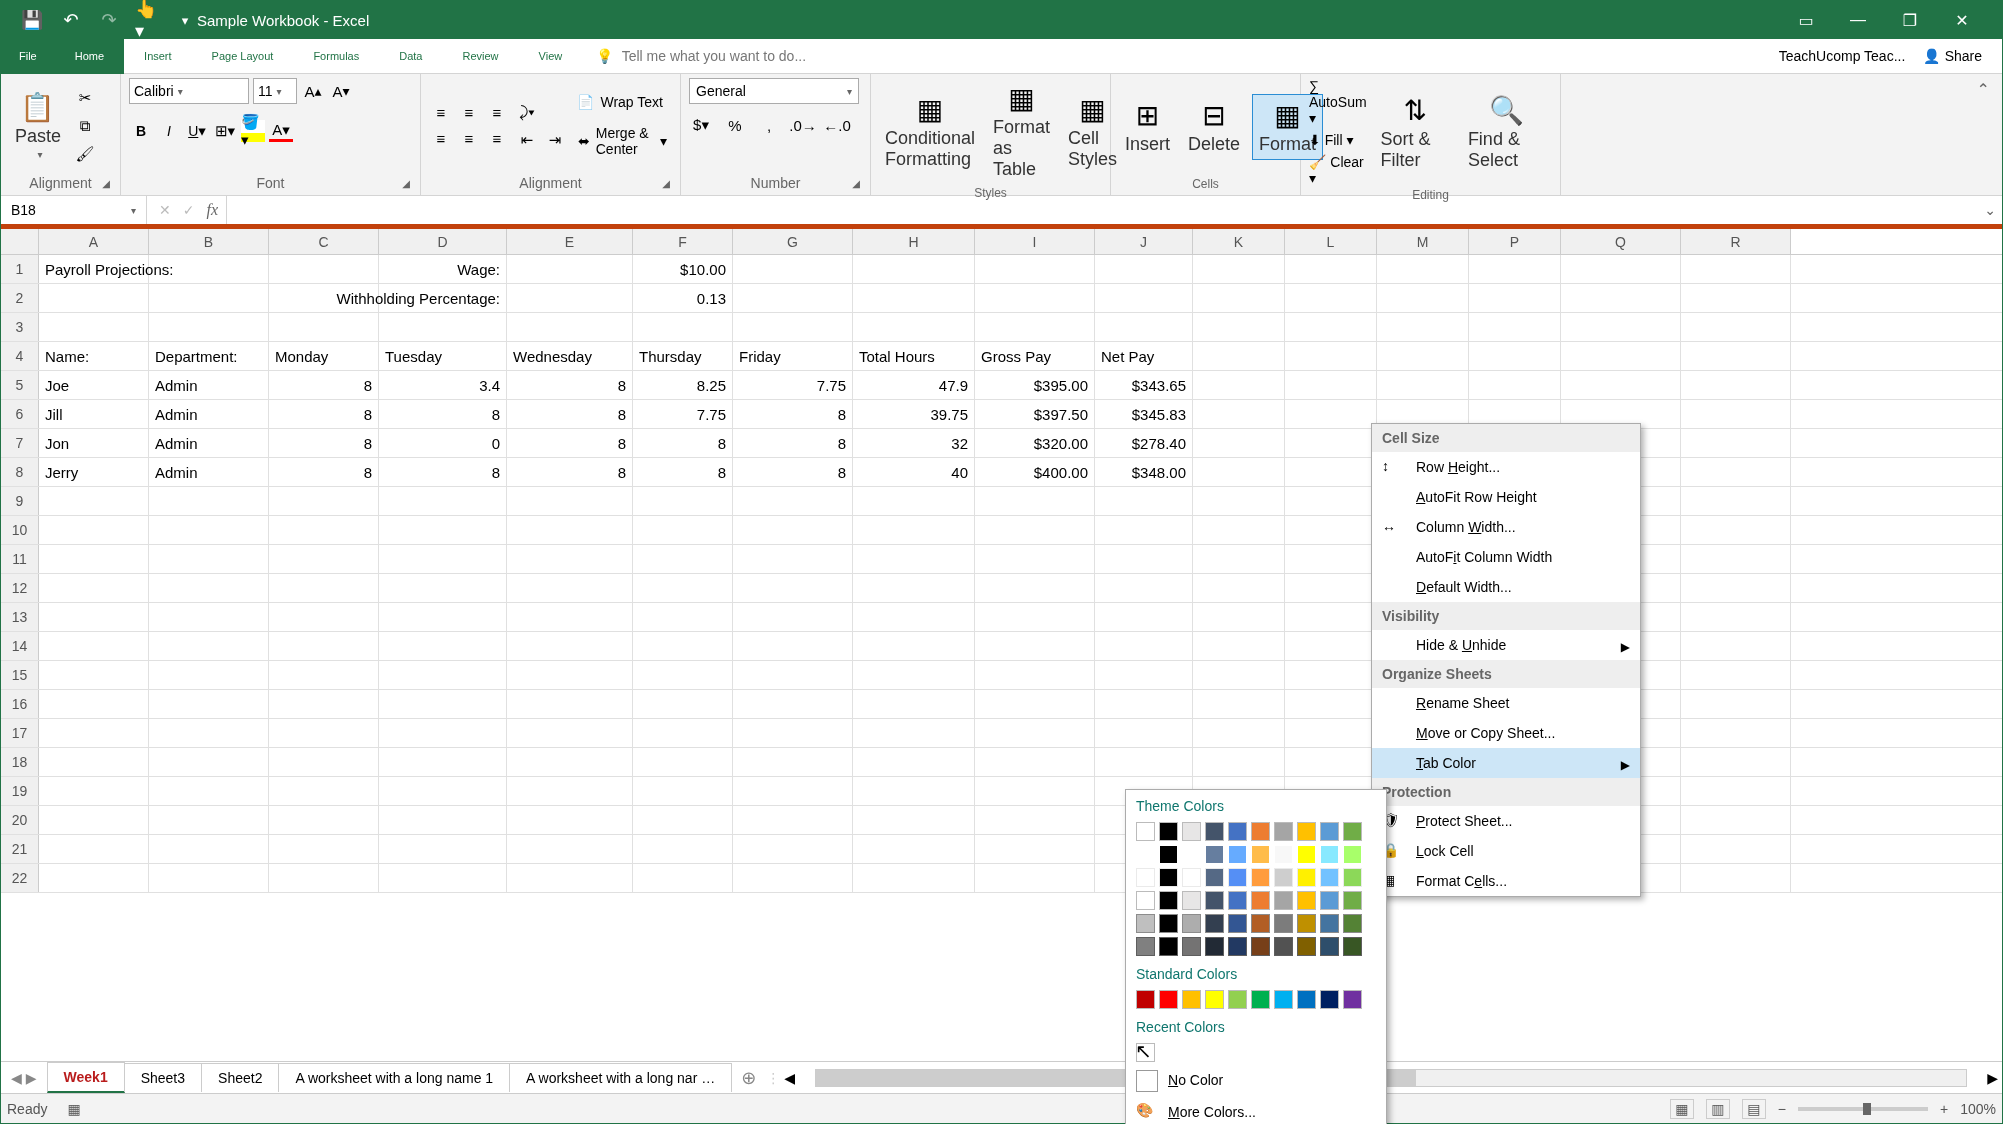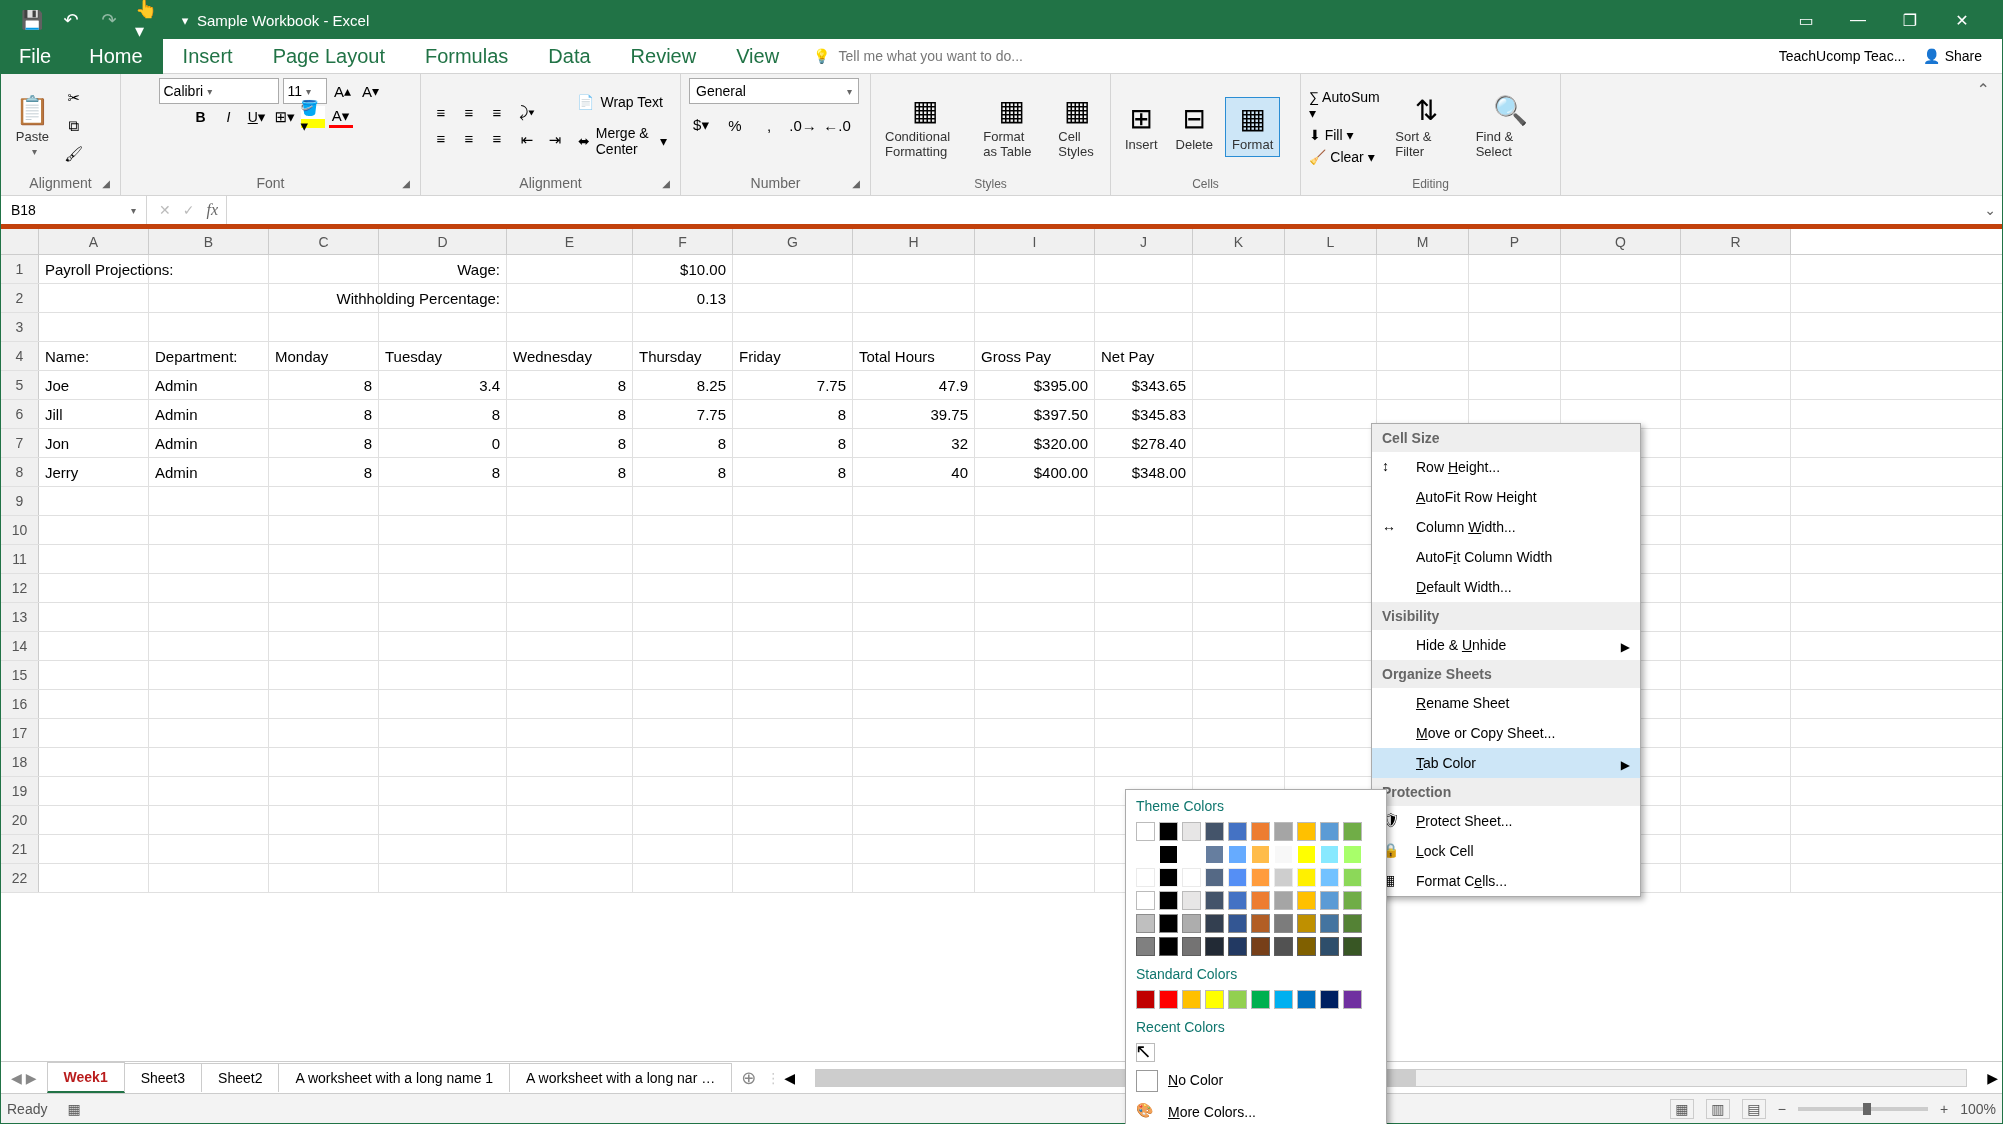--- a/index.html
+++ b/index.html
@@ -5,33 +5,33 @@
 *{box-sizing:border-box;margin:0;padding:0;font-family:'Segoe UI',Tahoma,sans-serif;font-size:14px}
 body{background:#fff;overflow:hidden;user-select:none}
 .window{width:2003px;height:1124px;display:flex;flex-direction:column;border:1px solid #217346}
 .titlebar{height:38px;background:#217346;color:#fff;display:flex;align-items:center;padding:0 4px}
 .qat{display:flex;align-items:center;gap:14px;padding-left:16px}
 .qat-item{width:24px;height:24px;display:flex;align-items:center;justify-content:center;color:#fff;font-size:18px}
 .title-text{flex:1;font-size:15px;color:#fff}
 .winbtns{display:flex;gap:20px;padding-right:20px}
 .winbtn{width:32px;height:32px;display:flex;align-items:center;justify-content:center;color:#fff;font-size:16px}
 .ribbon-tabs{height:35px;background:#fff;display:flex;align-items:center;border-bottom:1px solid #d4d4d4}
-.rtab{padding:0 20px;height:35px;display:flex;align-items:center;color:#217346;font-size:20px;cursor:pointer}
+.rtab{padding:0 20px;height:35px;display:flex;align-items:center;color:#217346;font-size:11px;cursor:pointer}
 .rtab.active{background:#217346;color:#fff}
 .rtab-file{background:#217346;color:#fff;padding:0 18px}
 .tellme{color:#777;font-size:14px;margin-left:8px}
 .right-tabs{margin-left:auto;display:flex;align-items:center;gap:18px;padding-right:20px}
 .ribbon{height:122px;background:#f3f3f3;display:flex;border-bottom:1px solid #d4d4d4}
 .rgroup{display:flex;flex-direction:column;border-right:1px solid #d4d4d4;padding:4px 8px 2px}
 .rg-body{flex:1;display:flex;align-items:center;gap:6px}
 .rg-label{text-align:center;font-size:12px;color:#666;padding:2px 0;position:relative}
 .rg-label .dlg{position:absolute;right:2px;bottom:4px;font-size:10px;color:#666}
 .big-btn{display:flex;flex-direction:column;align-items:center;justify-content:center;padding:4px 6px;gap:2px;cursor:pointer}
 .big-btn .icon{font-size:28px}
-.big-btn .lbl{font-size:13px;color:#333}
+.big-btn .lbl{font-size:18px;color:#333}
 .stack{display:flex;flex-direction:column;gap:6px;justify-content:center}
 .sm-btn{width:24px;height:22px;display:flex;align-items:center;justify-content:center;font-size:15px;cursor:pointer}
 .font-row{display:flex;gap:4px;align-items:center}
 .font-sel{border:1px solid #ababab;background:#fff;height:26px;padding:0 4px;display:flex;align-items:center}
 .font-name{width:120px}
 .font-size{width:44px}
 .drop-arrow{font-size:10px;margin-left:4px;color:#666}
 .fmt-row{display:flex;gap:4px}
 .align-grid{display:grid;grid-template-columns:repeat(3,24px);gap:4px}
 .wraptext{display:flex;align-items:center;gap:6px;padding:4px;cursor:pointer}
@@ -131,21 +131,21 @@
         <div class="stack">
           <span class="sm-btn">✂</span>
           <span class="sm-btn">⧉</span>
           <span class="sm-btn">🖌</span>
         </div>
       </div>
       <div class="rg-label"><span>Alignment</span><span class="dlg">◢</span></div>
     </div>
 
     <div class="rgroup" style="width:300px">
-      <div class="rg-body" style="flex-direction:column;align-items:center;gap:2px">
+      <div class="rg-body" style="flex-direction:column;align-items:flex-start;gap:16px">
         <div class="font-row">
           <div class="font-sel font-name">
               <span>Calibri</span>
               <span class="drop-arrow">▾</span>
             </div>
           <div class="font-sel font-size">
               <span>11</span>
               <span class="drop-arrow">▾</span>
             </div>
           <span class="sm-btn">A<sup>▴</sup></span>

